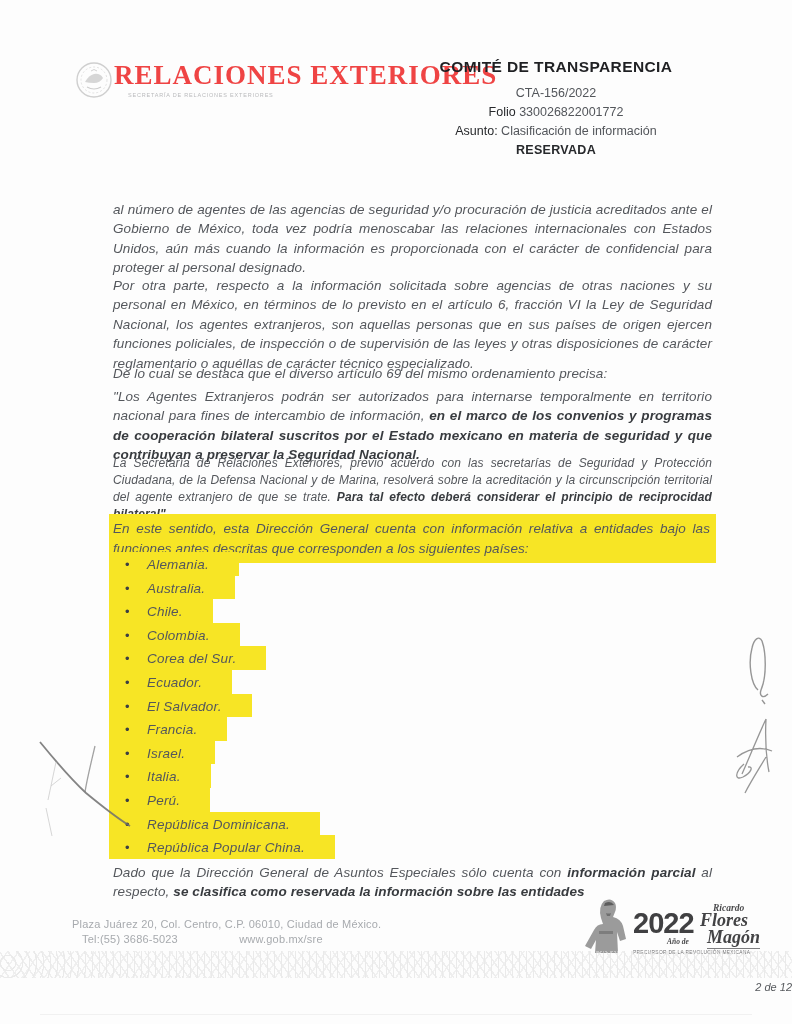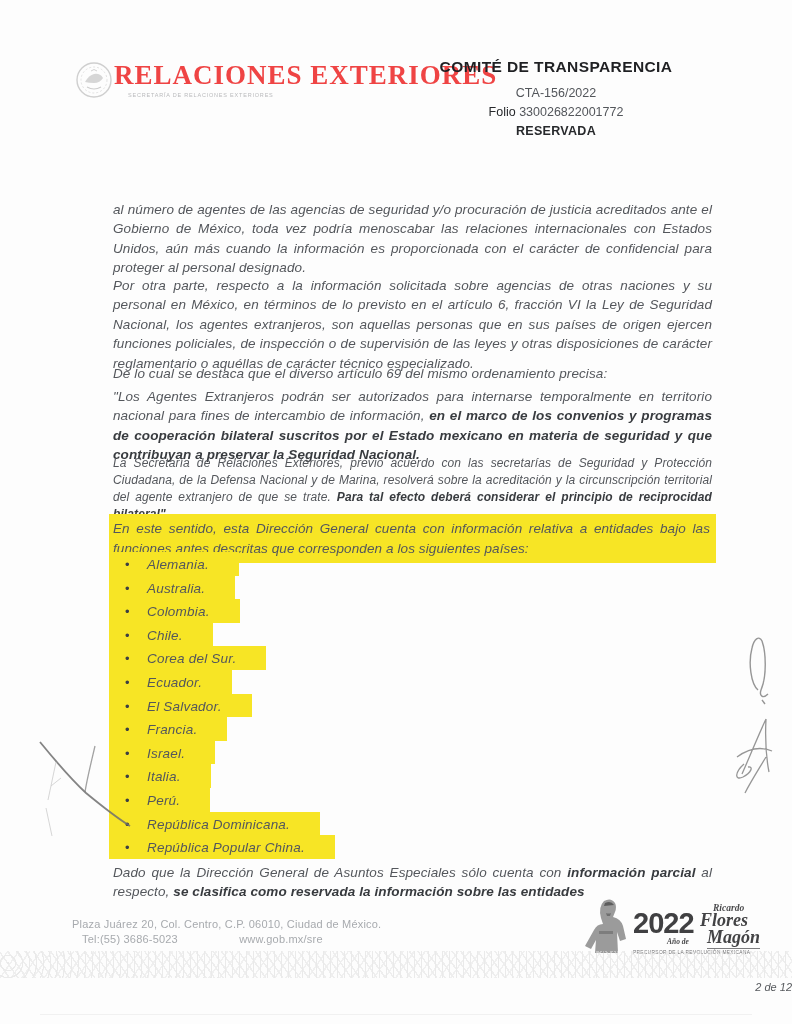--- a/index.html
+++ b/index.html
@@ -98,42 +98,46 @@
   <div class="brand-title">RELACIONES EXTERIORES</div>
   <div class="brand-sub">SECRETARÍA DE RELACIONES EXTERIORES</div>
 
   <div class="hdr-right">
     <div class="committee">COMITÉ DE TRANSPARENCIA</div>
     <div class="cta">CTA-156/2022</div>
     <div class="folio-line">
       <span class="lbl-bold">Folio</span>
       <span>330026822001772</span>
     </div>
+    <div class="asunto-line">
+      <span class="lbl-bold">Asunto:</span>
+      <span>Clasificación de información</span>
+    </div>
     <div class="reservada">RESERVADA</div>
   </div>
 
   <div class="para p1">al número de agentes de las agencias de seguridad y/o procuración de justicia acreditados ante el Gobierno de México, toda vez podría menoscabar las relaciones internacionales con Estados Unidos, aún más cuando la información es proporcionada con el carácter de confidencial para proteger al personal designado.</div>
   <div class="para p2">Por otra parte, respecto a la información solicitada sobre agencias de otras naciones y su personal en México, en términos de lo previsto en el artículo 6, fracción VI la Ley de Seguridad Nacional, los agentes extranjeros, son aquellas personas que en sus países de origen ejercen funciones policiales, de inspección o de supervisión de las leyes y otras disposiciones de carácter reglamentario o aquéllas de carácter técnico especializado.</div>
   <div class="para p3">De lo cual se destaca que el diverso artículo 69 del mismo ordenamiento precisa:</div>
 
   <div class="para q1">
     <span>"Los Agentes Extranjeros podrán ser autorizados para internarse temporalmente en territorio nacional para fines de intercambio de información, </span><b>en el marco de los convenios y programas de cooperación bilateral suscritos por el Estado mexicano en materia de seguridad y que contribuyan a preservar la Seguridad Nacional.</b>
   </div>
 
   <div class="para q2">
     <span>La Secretaría de Relaciones Exteriores, previo acuerdo con las secretarías de Seguridad y Protección Ciudadana, de la Defensa Nacional y de Marina, resolverá sobre la acreditación y la circunscripción territorial del agente extranjero de que se trate. </span><b>Para tal efecto deberá considerar el principio de reciprocidad bilateral".</b>
   </div>
 
   <div class="para hl-intro">En este sentido, esta Dirección General cuenta con información relativa a entidades bajo las funciones antes descritas que corresponden a los siguientes países:</div>
 
   <div class="country-list">
     <div class="country-row"><span class="country-hl"><span class="bullet">•</span><span class="country-label">Alemania.</span></span></div>
     <div class="country-row"><span class="country-hl"><span class="bullet">•</span><span class="country-label">Australia.</span></span></div>
+    <div class="country-row"><span class="country-hl"><span class="bullet">•</span><span class="country-label">Chile.</span></span></div>
     <div class="country-row"><span class="country-hl"><span class="bullet">•</span><span class="country-label">Colombia.</span></span></div>
-    <div class="country-row"><span class="country-hl"><span class="bullet">•</span><span class="country-label">Chile.</span></span></div>
     <div class="country-row"><span class="country-hl"><span class="bullet">•</span><span class="country-label">Corea del Sur.</span></span></div>
     <div class="country-row"><span class="country-hl"><span class="bullet">•</span><span class="country-label">Ecuador.</span></span></div>
     <div class="country-row"><span class="country-hl"><span class="bullet">•</span><span class="country-label">El Salvador.</span></span></div>
     <div class="country-row"><span class="country-hl"><span class="bullet">•</span><span class="country-label">Francia.</span></span></div>
     <div class="country-row"><span class="country-hl"><span class="bullet">•</span><span class="country-label">Israel.</span></span></div>
     <div class="country-row"><span class="country-hl"><span class="bullet">•</span><span class="country-label">Italia.</span></span></div>
     <div class="country-row"><span class="country-hl"><span class="bullet">•</span><span class="country-label">Perú.</span></span></div>
     <div class="country-row"><span class="country-hl"><span class="bullet">•</span><span class="country-label">República Dominicana.</span></span></div>
     <div class="country-row"><span class="country-hl"><span class="bullet">•</span><span class="country-label">República Popular China.</span></span></div>
   </div>

